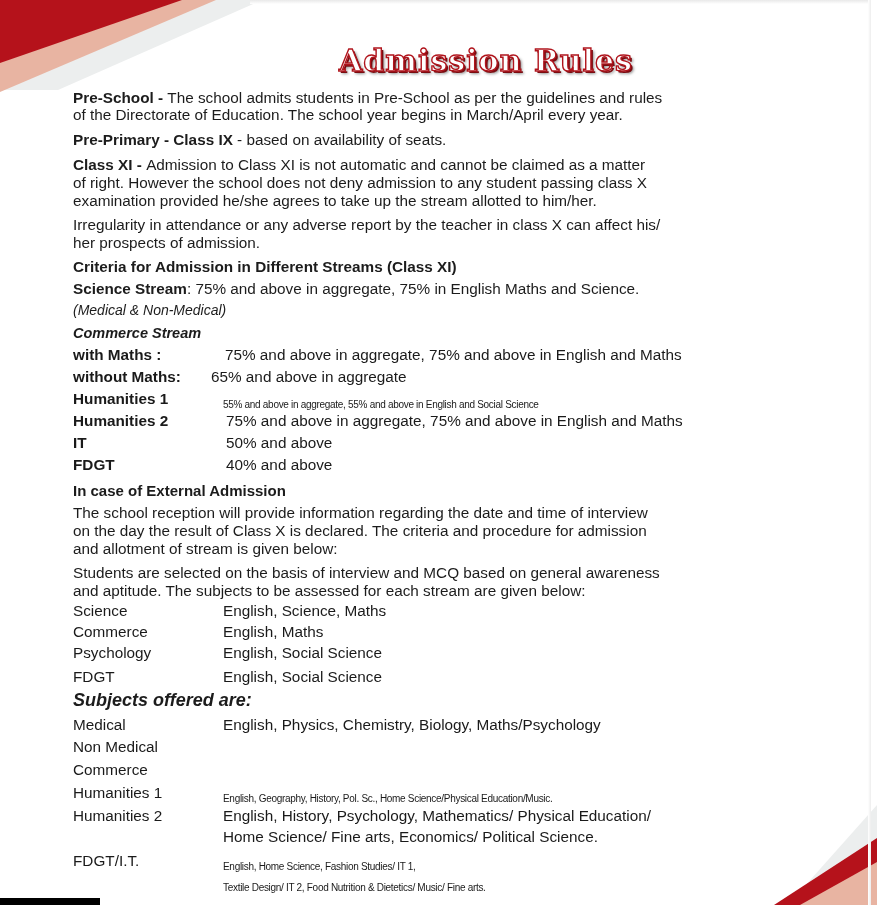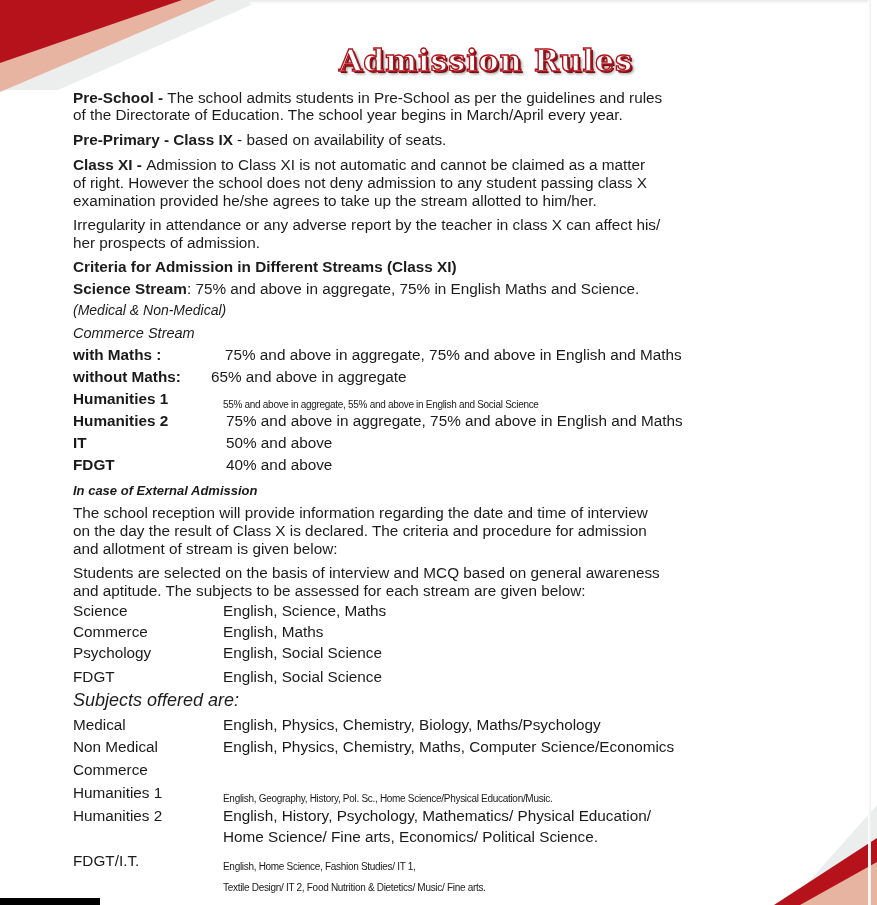--- a/index.html
+++ b/index.html
@@ -18,22 +18,22 @@
     .title {
       position: absolute; left: 180px; top: 43px; width: 380px; text-align: right;
       font-family: "DejaVu Serif", serif; font-weight: bold; font-size: 30px; letter-spacing: 1px;
       color: #ffffff;
       -webkit-text-stroke: 1.4px #b0141c;
       text-shadow: 2px 2px 0 #7a0d12, 3px 3px 3px rgba(0,0,0,0.45);
     }
     .txt { position: absolute; left: 0; font-size: 15.3px; line-height: 19px; white-space: nowrap; color: #1c1c1c; }
     .b { font-weight: bold; }
     .i { font-style: italic; }
-    .bi { font-weight: normal; font-style: italic; }
-    .h2 { font-size: 13px; font-weight: bold; font-style: italic; }
+    .bi { font-weight: bold; font-style: italic; }
+    .h2 { font-size: 15px; font-weight: bold; }
     .lbl { position: absolute; left: 0; }
     .val { position: absolute; }
     .row { position: absolute; left: 0; height: 20px; font-size: 15.3px; white-space: nowrap; width: 740px; }
     .small { font-size: 10px; letter-spacing: -0.3px; margin-top: 8px; }
   </style>
 </head>
 <body>
 
 <svg class="deco" viewBox="0 0 877 905" width="877" height="905">
   <polygon points="0,0 262,0 58,90 0,90" fill="#eceeee"></polygon>
@@ -122,21 +122,20 @@
 
   <div class="txt bi" style="top:691px; font-size:18px">Subjects offered are:</div>
 
   <div id="offered-rows">
       <div class="row" style="top: 716px;">
         <div class="lbl" style="top: 0px;">Medical</div>
         <div class="val" style="top: 0px; left: 150px;">English, Physics, Chemistry, Biology, Maths/Psychology</div>
       </div>
       <div class="row" style="top: 738px;">
         <div class="lbl" style="top: 0px;">Non Medical</div>
-        <div class="val" style="top: 0px; left: 150px;">English, Physics, Chemistry, Maths, Computer Science/Economics</div>
       </div>
       <div class="row" style="top: 761px;">
         <div class="lbl" style="top: 0px;">Commerce</div>
       </div>
       <div class="row" style="top: 784px;">
         <div class="lbl" style="top: 0px;">Humanities 1</div>
         <div class="val small" style="top: 1px; left: 150px;">English, Geography, History, Pol. Sc., Home Science/Physical Education/Music.</div>
       </div>
       <div class="row" style="top: 807px;">
         <div class="lbl" style="top: 0px;">Humanities 2</div>

